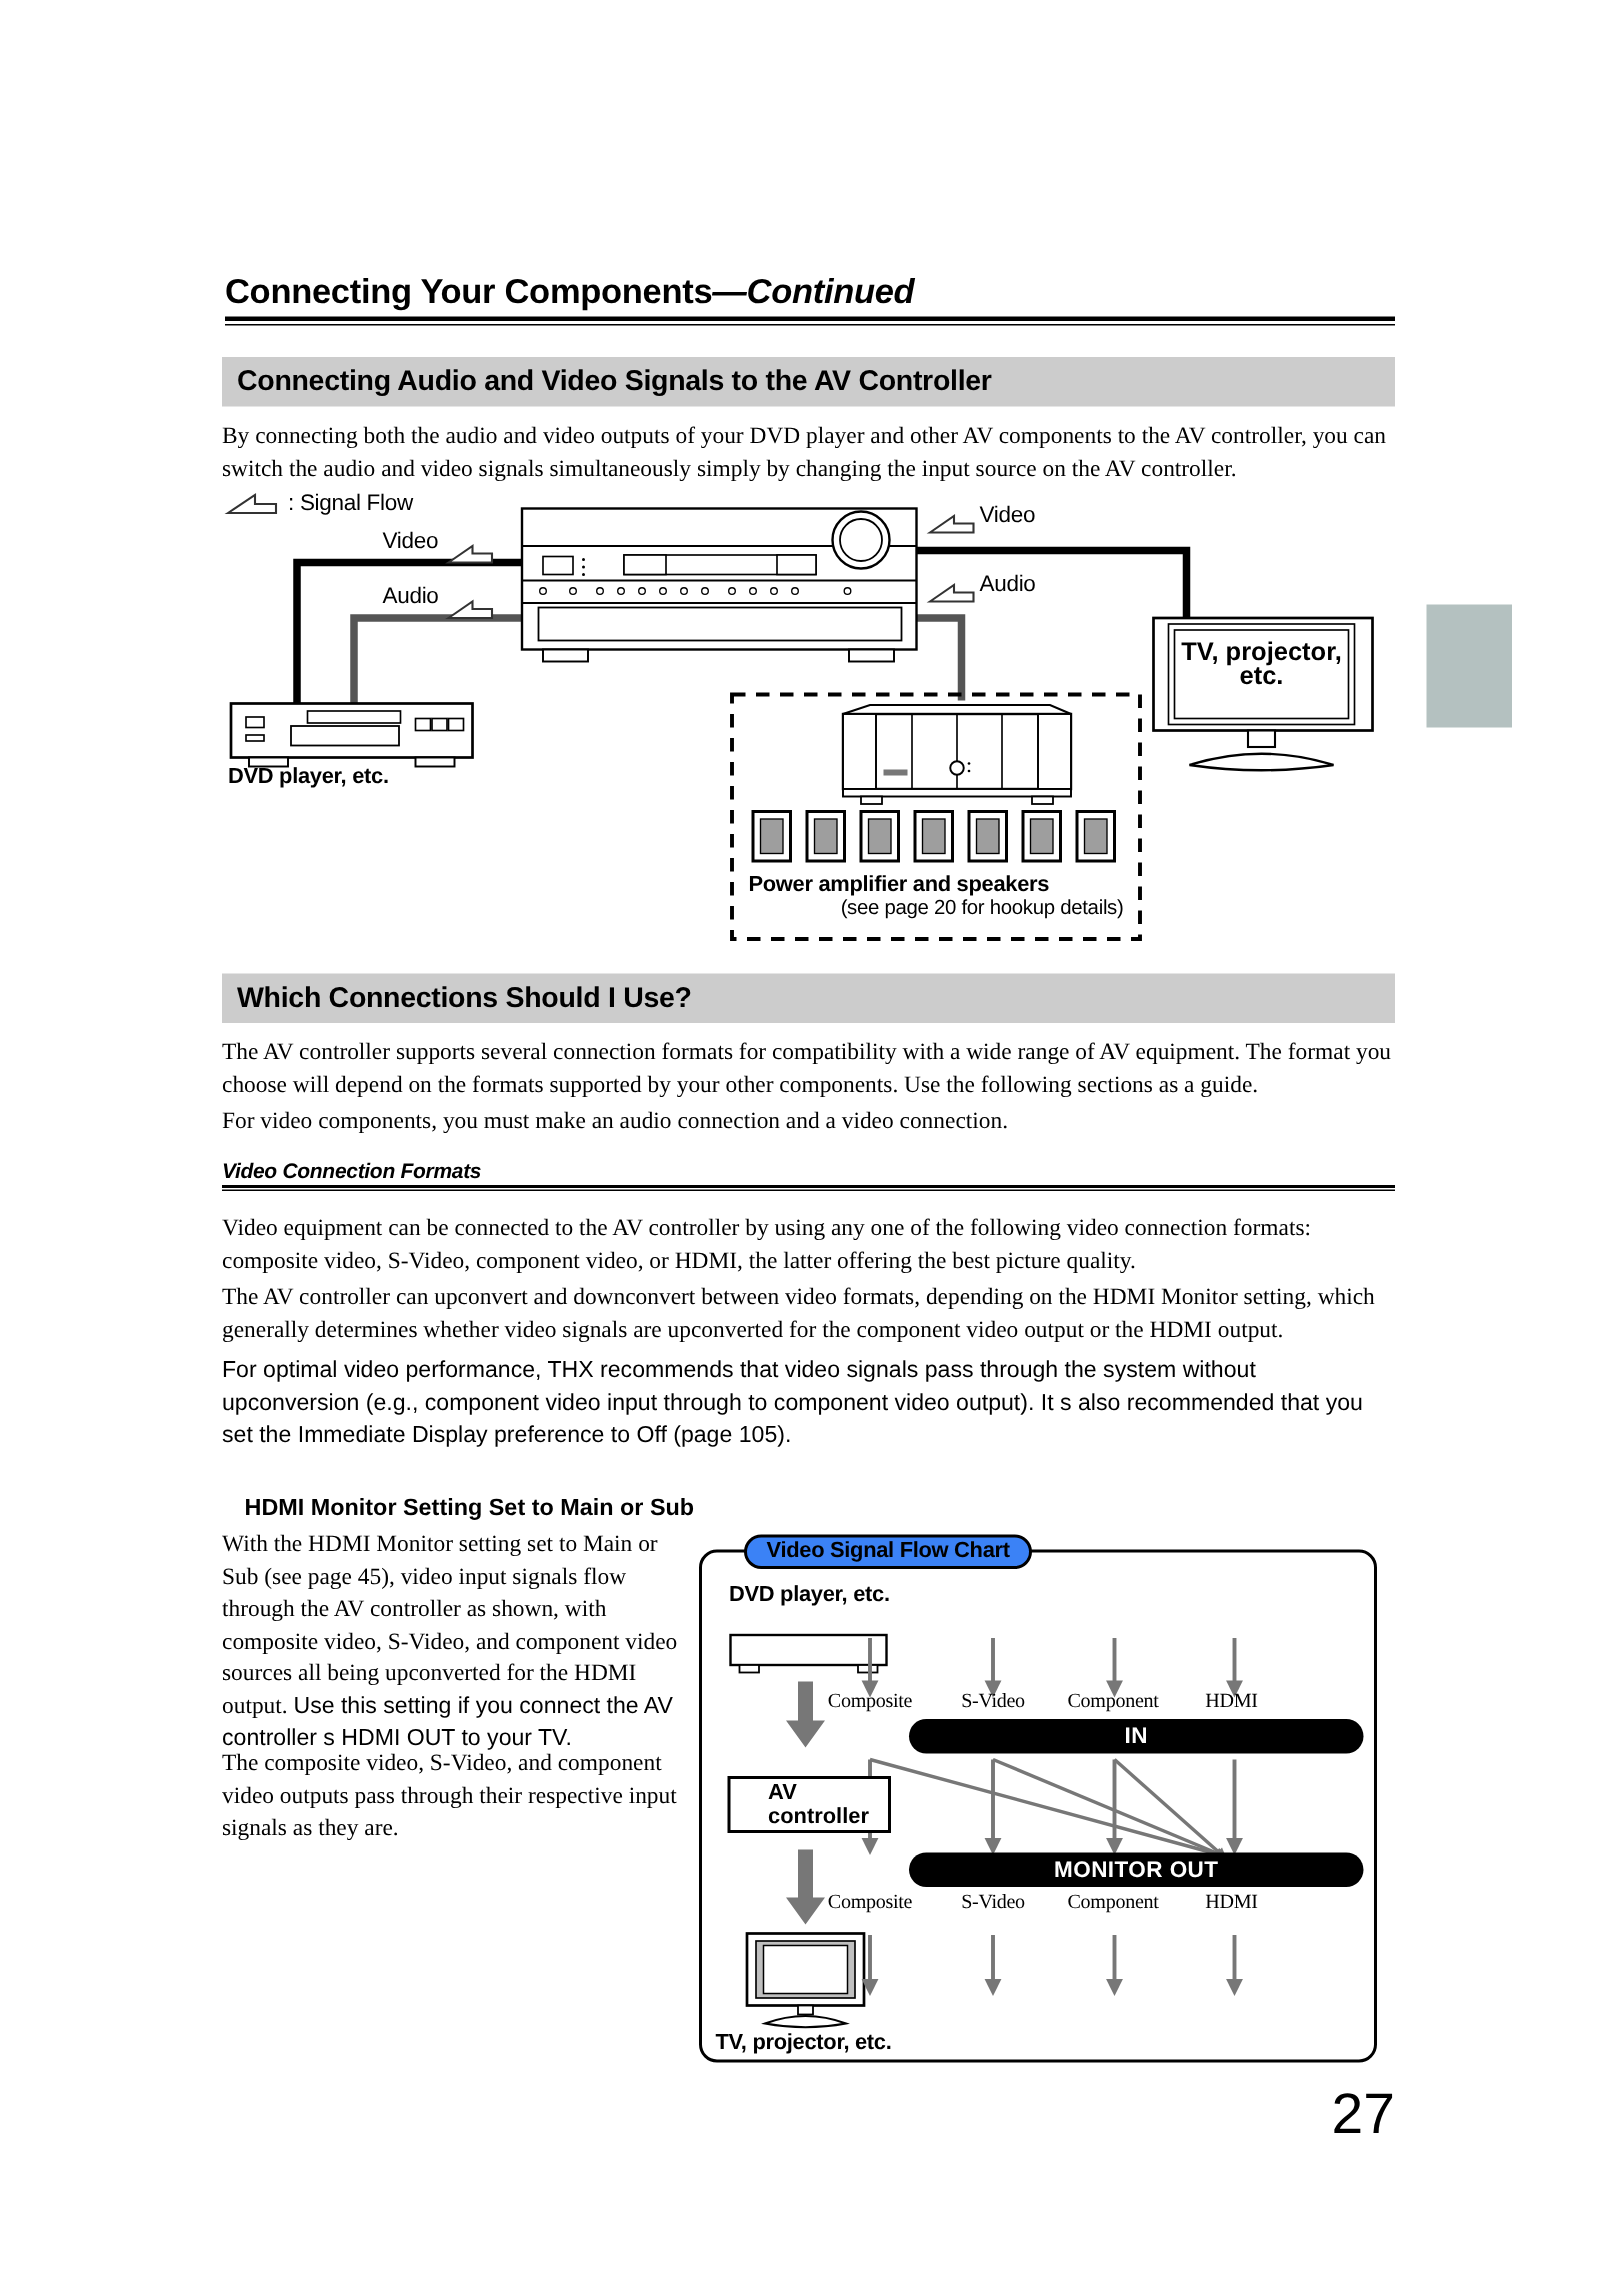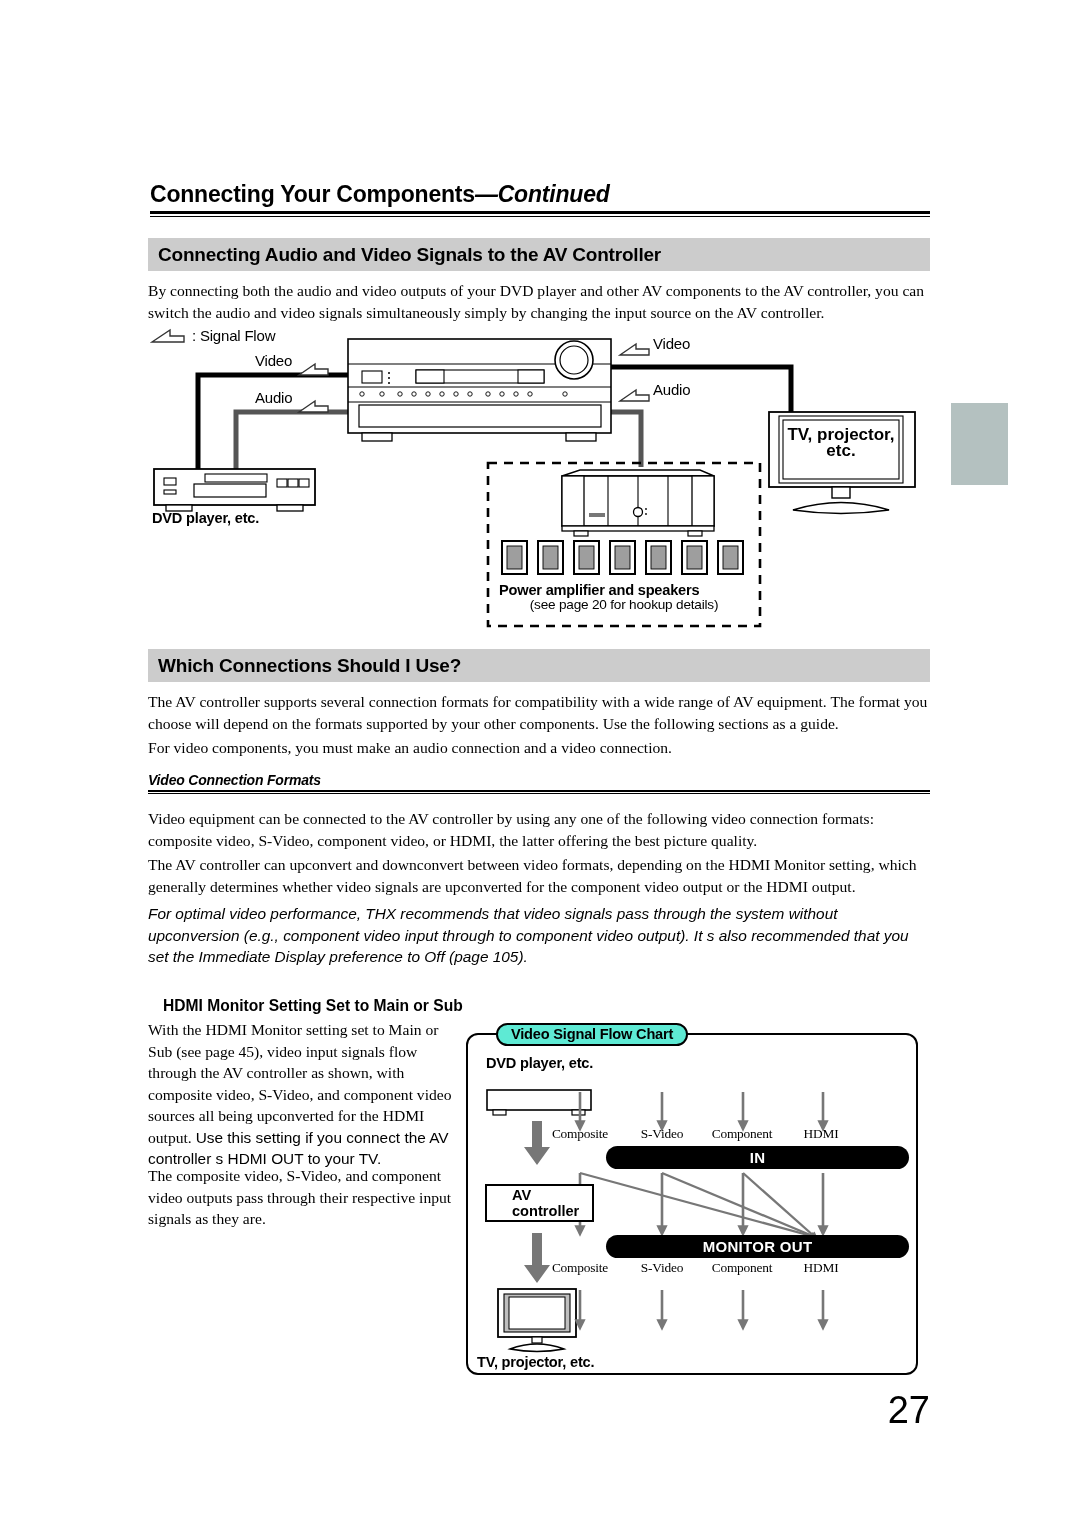--- a/index.html
+++ b/index.html
@@ -142,21 +142,21 @@
     height: 342px;
     border: 2px solid #000;
     border-radius: 12px;
     box-sizing: border-box;
     background: #fff;
   }
   #flow-chart-title {
     position: absolute;
     left: 496px;
     top: 999px;
-    background: #5eead4;
+    background: #3b82f6;
     border: 2px solid #000;
     border-radius: 12px;
     padding: 1px 13px 2px 13px;
     font-family: "Liberation Sans", sans-serif;
     font-weight: bold;
     font-size: 14.6px;
     letter-spacing: -0.2px;
     z-index: 3;
   }
   .fc-label {
@@ -395,42 +395,42 @@
     
     <div class="diag-label-plain" style="left:44px; top:3px;">: Signal Flow</div>
     <div class="diag-label-plain" style="left:107px; top:28px;">Video</div>
     <div class="diag-label-plain" style="left:107px; top:65px;">Audio</div>
     <div class="diag-label-plain" style="left:505px; top:11px;">Video</div>
     <div class="diag-label-plain" style="left:505px; top:57px;">Audio</div>
     <div class="diag-label" style="left:4px; top:186px;">DVD player, etc.</div>
     <div class="diag-label-tv" style="left:635px; top:103px; width:116px;">TV, projector,</div>
     <div class="diag-label-tv" style="left:635px; top:119px; width:116px;">etc.</div>
     <div class="diag-label" style="left:351px; top:258px; width:250px; text-align:left;">Power amplifier and speakers</div>
-    <div class="diag-label-plain" style="left:351px; top:273px; width:250px; text-align:center; font-size:13.6px;">(see page 20 for hookup details)</div>
+    <div class="diag-label-plain" style="left:351px; top:273px; width:250px; text-align:right; font-size:13.6px;">(see page 20 for hookup details)</div>
   </div>
 
   <div id="thumb-tab"></div>
 
   <div class="section-bar" id="bar-which-connections" style="left:148px; top:625px; width:782px; height:33px;">
     <span>Which Connections Should I Use?</span>
   </div>
 
   <div class="para" style="left:148px; top:667px; width:784px;">The AV controller supports several connection formats for compatibility with a wide range of AV equipment. The format you choose will depend on the formats supported by your other components. Use the following sections as a guide.</div>
   <div class="para" style="left:148px; top:713px; width:784px;">For video components, you must make an audio connection and a video connection.</div>
 
   <div id="video-formats-head">
     <div>Video Connection Formats</div>
     <div class="sub-rule"></div>
     <div class="sub-rule2"></div>
   </div>
 
   <div class="para" style="left:148px; top:830px; width:784px;">The AV controller can upconvert and downconvert between video formats, depending on the HDMI Monitor setting, which generally determines whether video signals are upconverted for the component video output or the HDMI output.</div>
   <div class="para" style="left:148px; top:784px; width:784px;">Video equipment can be connected to the AV controller by using any one of the following video connection formats: composite video, S-Video, component video, or HDMI, the latter offering the best picture quality.</div>
 
-  <div class="para para-sans" style="left:148px; top:879px; width:784px;font-style:italic;">For optimal video performance, THX recommends that video signals pass through the system without upconversion (e.g., component video input through to component video output). It s also recommended that you set the Immediate Display preference to Off (page 105).</div>
+  <div class="para para-sans" style="left:148px; top:879px; width:784px;">For optimal video performance, THX recommends that video signals pass through the system without upconversion (e.g., component video input through to component video output). It s also recommended that you set the Immediate Display preference to Off (page 105).</div>
 
   <div class="bold-sans-head" style="left:163px; top:973px;">HDMI Monitor Setting Set to Main or Sub</div>
 
   <div class="para" style="left:148px; top:995px; width:306px;"><span>With the HDMI Monitor setting set to Main or Sub (see page 45), video input signals flow through the AV controller as shown, with composite video, S-Video, and component video sources all being upconverted for the HDMI output. </span><span style="font-family:'Liberation Sans',sans-serif; font-size:15.4px;">Use this setting if you connect the AV controller s HDMI OUT to your TV.</span></div>
 
   <div class="para" style="left:148px; top:1141px; width:306px;">The composite video, S-Video, and component video outputs pass through their respective input signals as they are.</div>
 
   <div id="flow-chart-box"></div>
   <div id="flow-chart-title">Video Signal Flow Chart</div>
 

